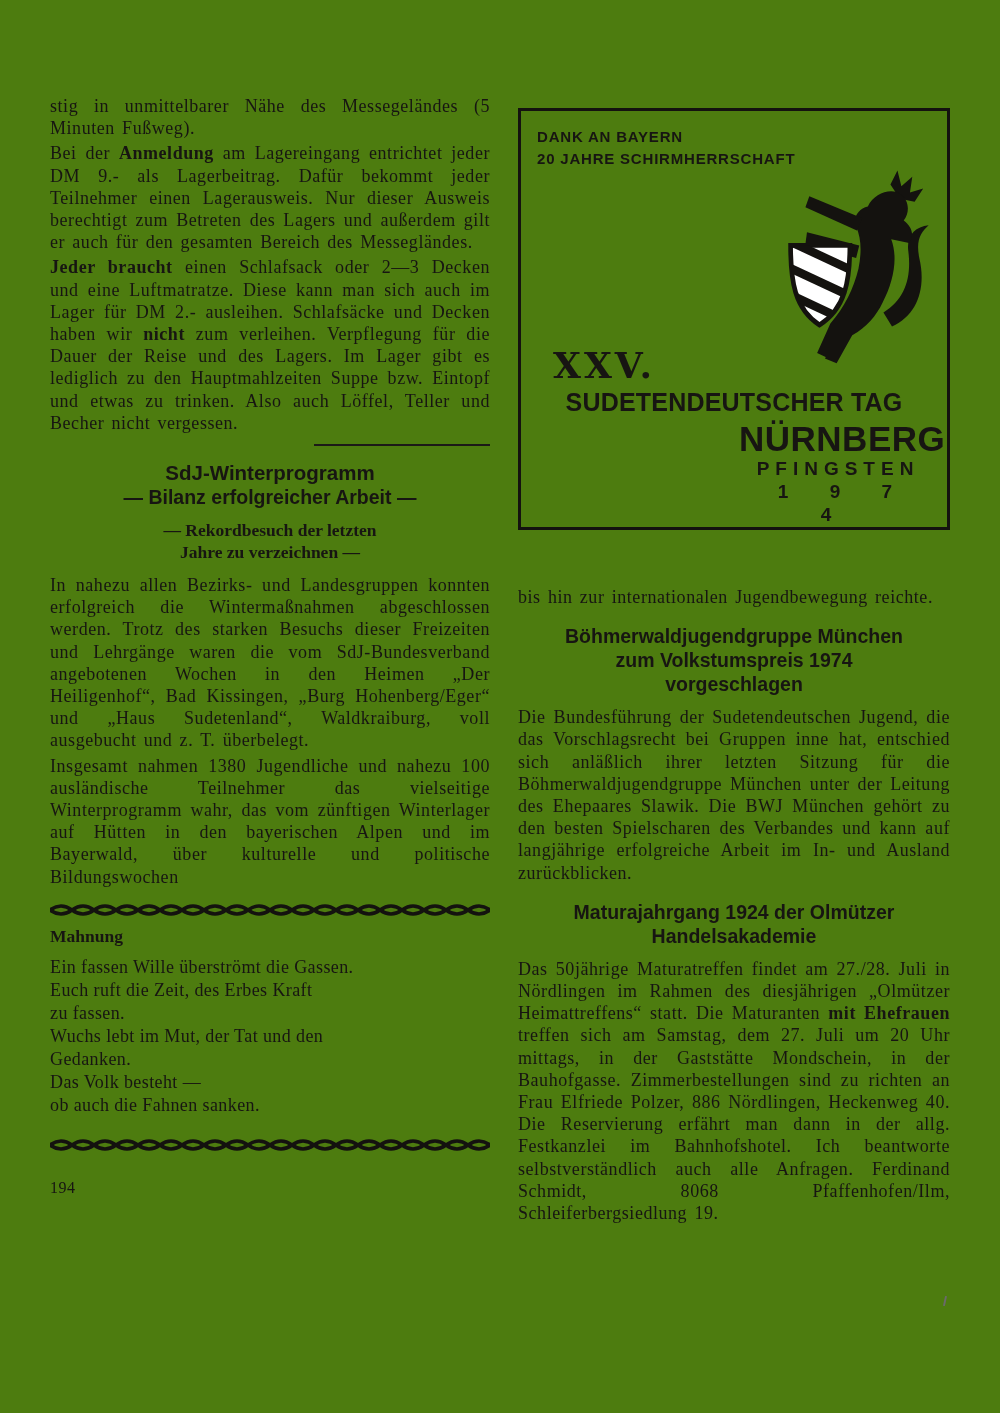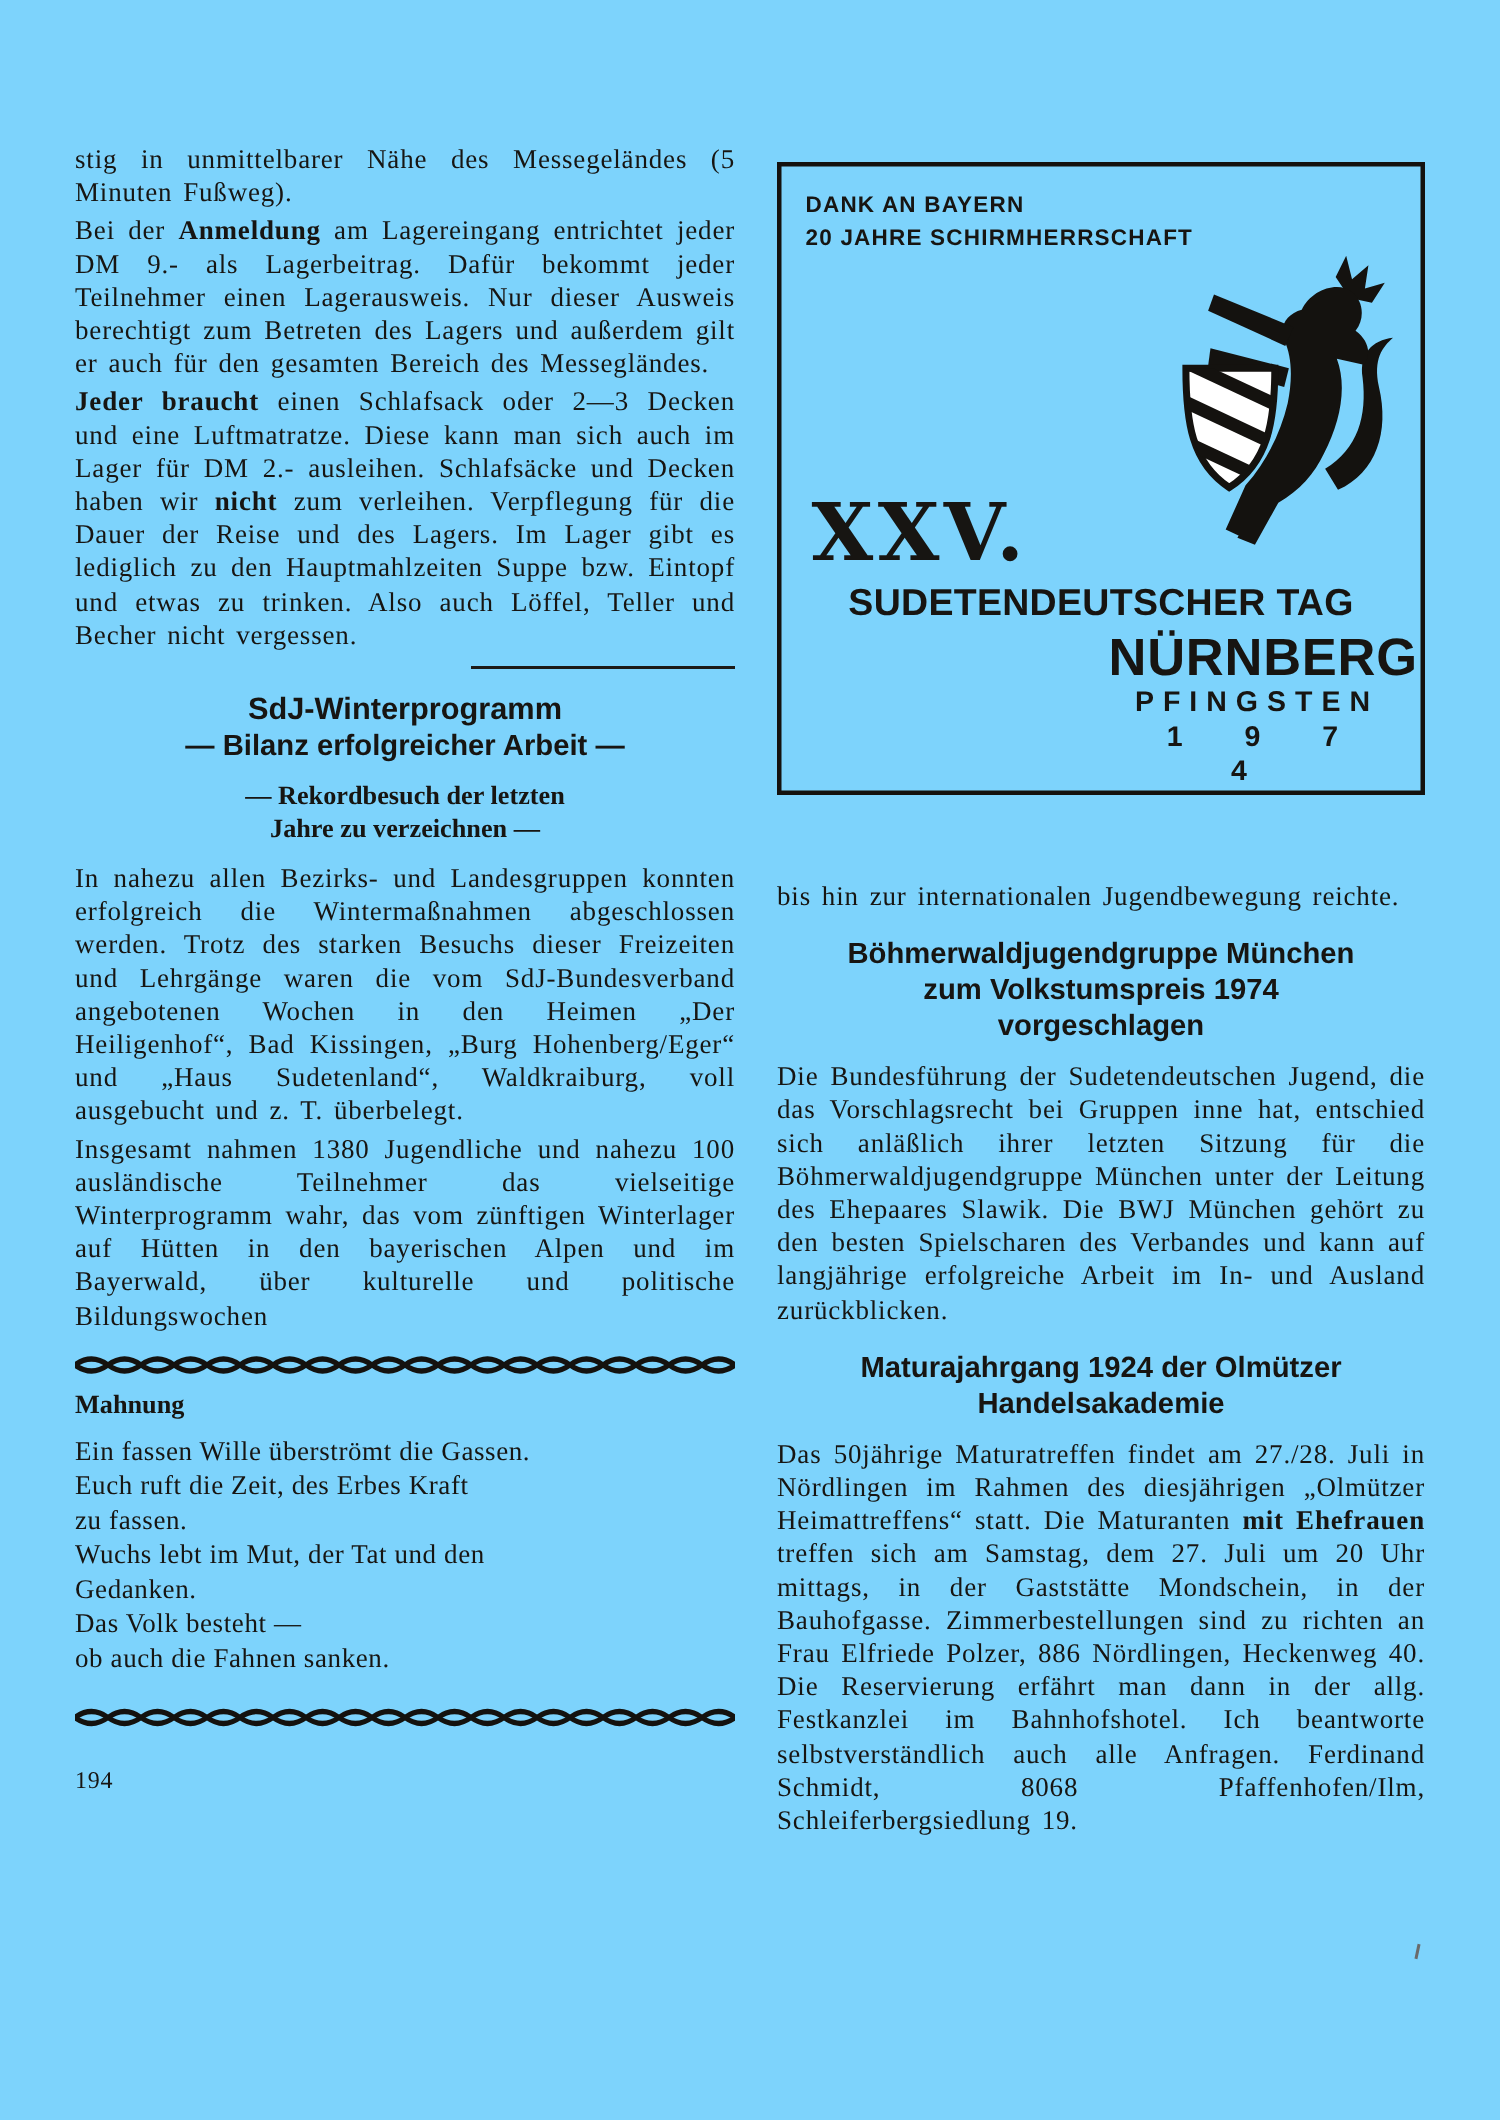--- a/index.html
+++ b/index.html
@@ -1,19 +1,19 @@
 <!DOCTYPE html>
 <html><head>
 <meta charset="utf-8">
 <style>
   * { margin:0; padding:0; box-sizing:border-box; }
   html,body { background:#ffffff; }
   .page {
     position:relative; width:1000px; height:1413px;
-    background:#7dd3fc; color:#171512; overflow:hidden;
+    background:#4d7c0f; color:#171512; overflow:hidden;
     font-family:"Liberation Serif", serif;
   }
   .col { position:absolute; }
   .col-left  { left:50px;  top:95px;  width:440px; }
   .col-right { left:518px; top:108px; width:432px; }
 
   .body-text {
     font-size:18px; line-height:22.2px; text-align:justify;
     letter-spacing:0.55px; word-spacing:2.2px; margin-bottom:3px;
   }
@@ -37,23 +37,23 @@
   
   .ad-box {
     border:3px solid #14120f; height:422px; padding:15px 16px 12px;
     margin-bottom:56px; position:relative;
     font-family:"Liberation Sans", sans-serif; font-weight:700;
   }
   .ad-header { font-size:15px; line-height:22px; letter-spacing:0.8px; }
   .ad-middle { position:relative; height:208px; }
   .lion-wrap { position:absolute; right:0; top:-6px; }
   .xxv {
-    position:absolute; left:4px; bottom:-8px;
+    position:absolute; left:16px; bottom:-8px;
     font-family:"DejaVu Serif", serif; font-weight:700;
-    font-size:53px; letter-spacing:3px;
+    font-size:36px; letter-spacing:3px;
   }
   .ad-tag { font-size:25px; text-align:center; margin-top:10px; letter-spacing:0.2px; white-space:nowrap; }
   .ad-right { width:192px; margin-left:auto; text-align:center; margin-top:3px; }
   .ad-city  { font-size:35px; line-height:37px; letter-spacing:0.5px; }
   .ad-event { font-size:19px; line-height:23px; letter-spacing:6px; text-indent:6px; }
   .ad-year  { font-size:19px; line-height:23px; letter-spacing:18px; text-indent:18px; }
 
   .wavy { display:block; margin:14px 0 8px; }
   .wavy-2 { margin-top:20px; }
 

